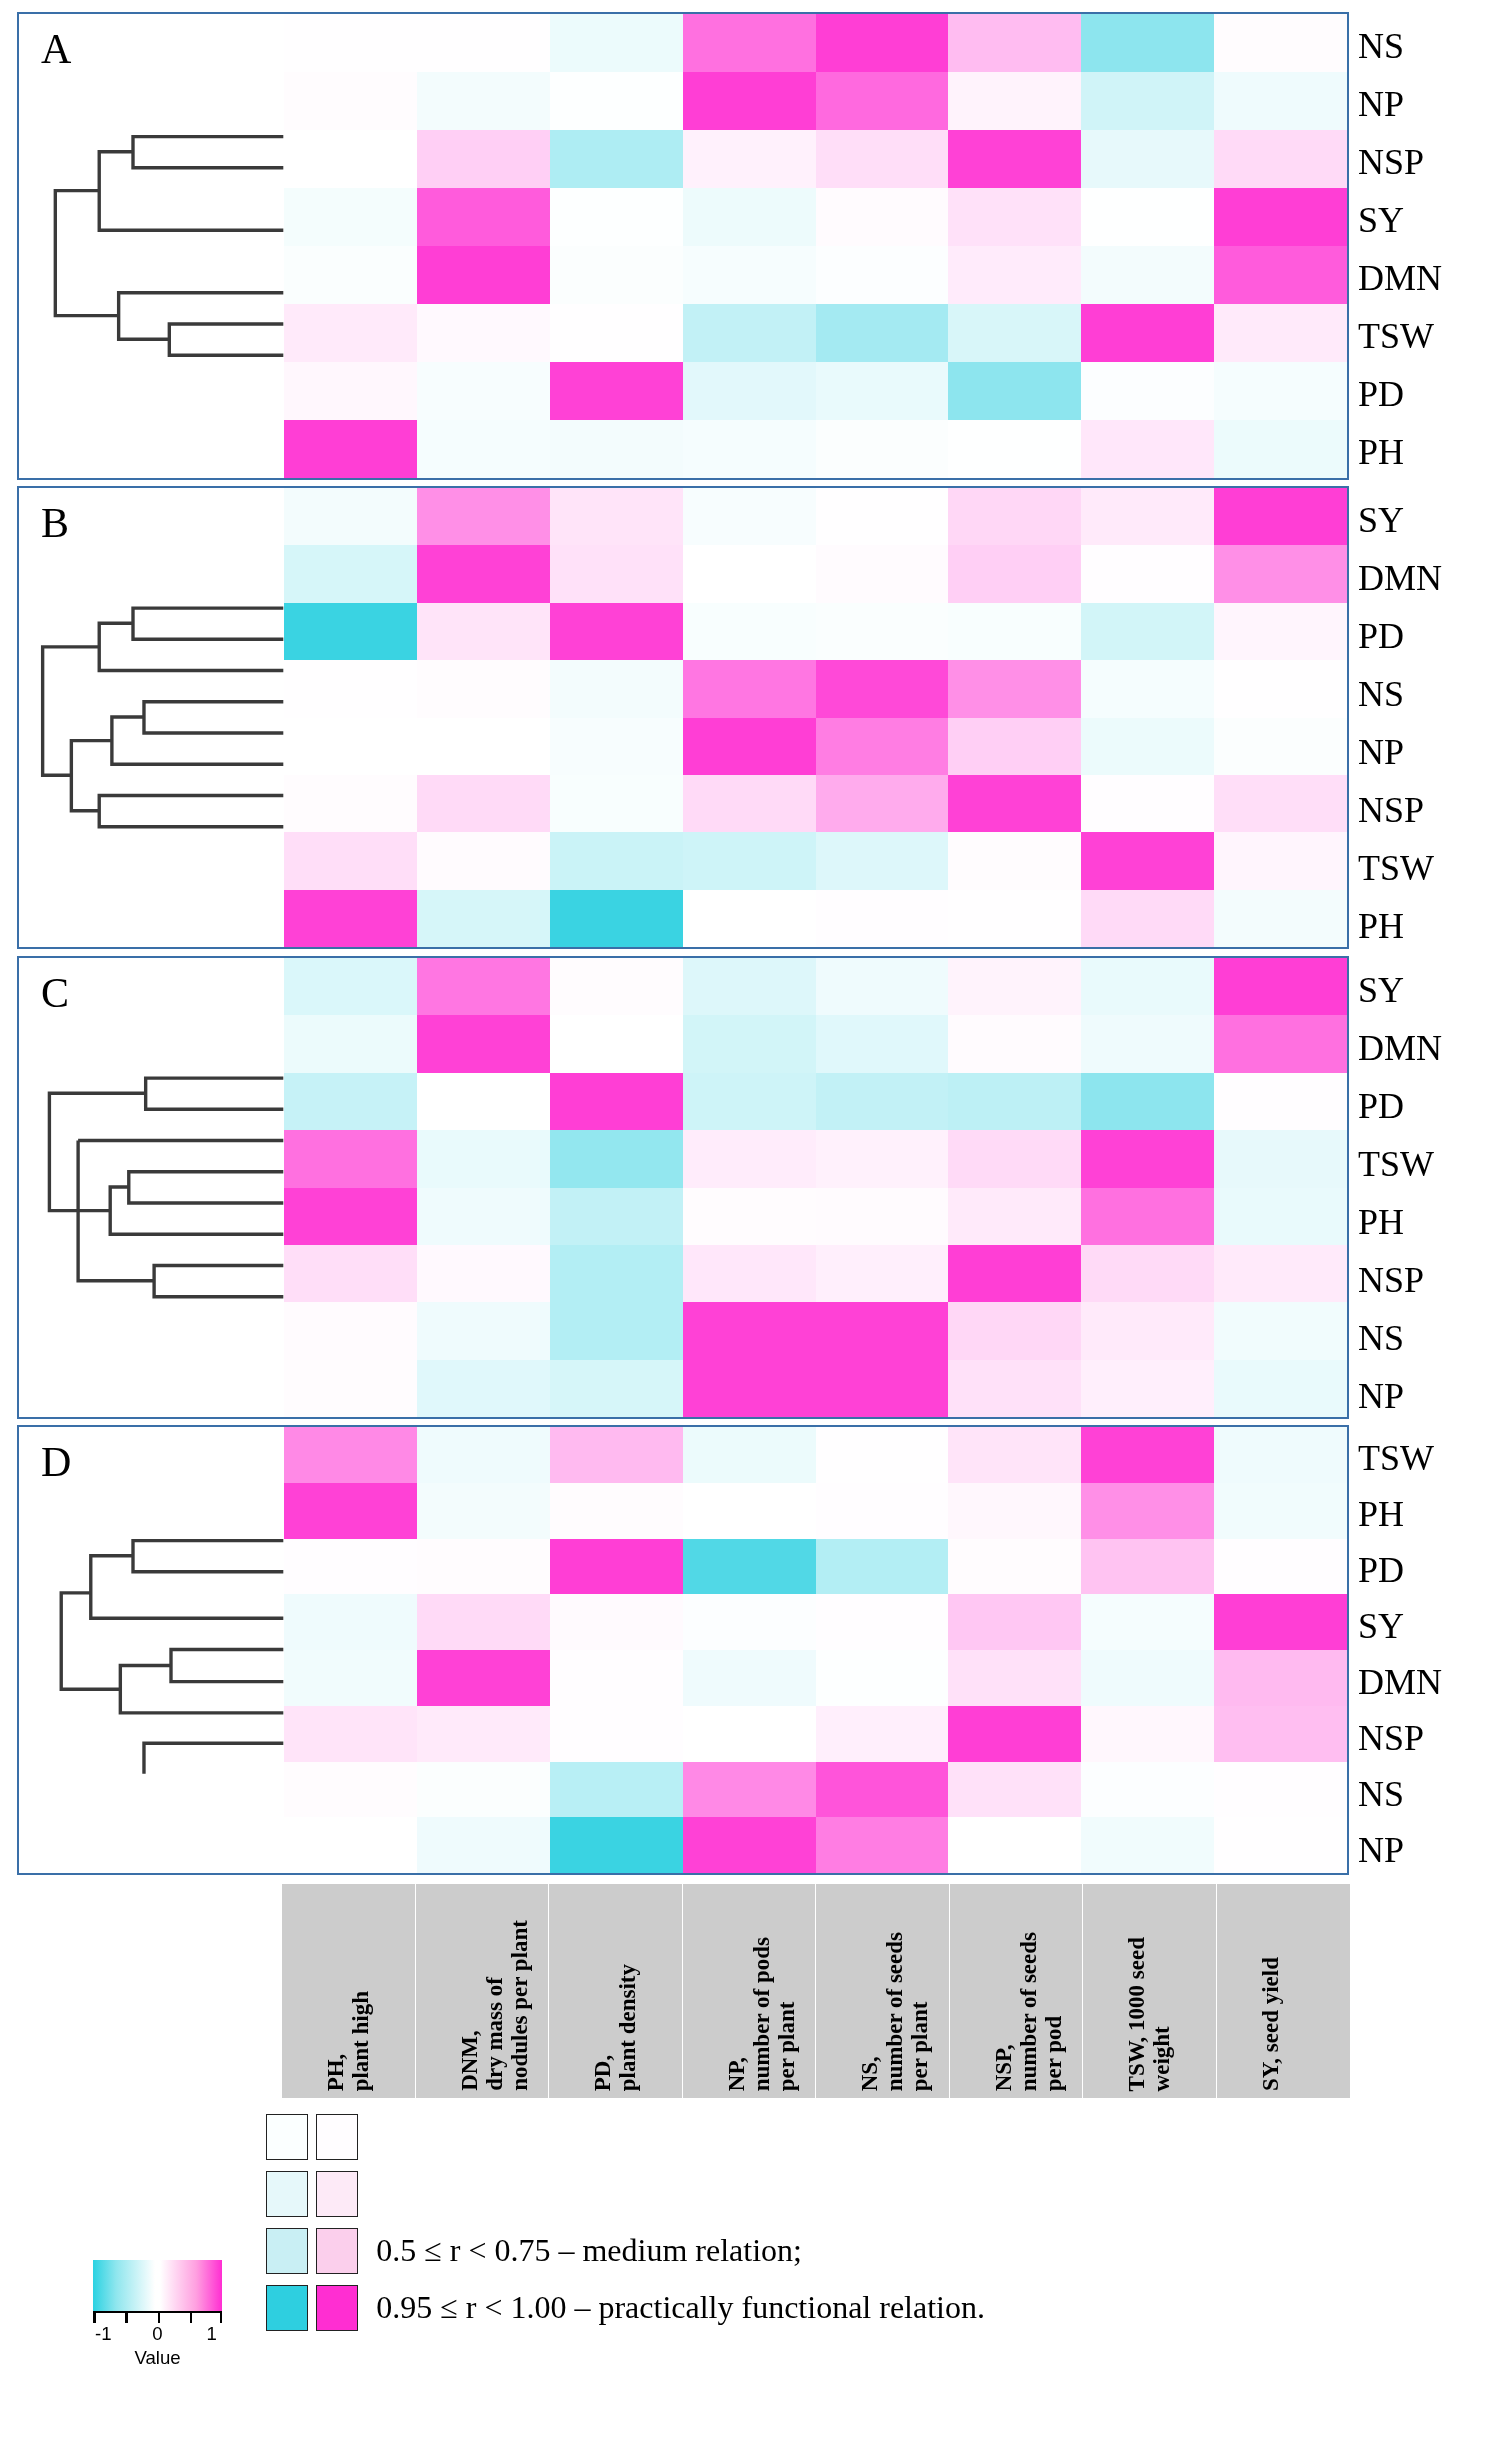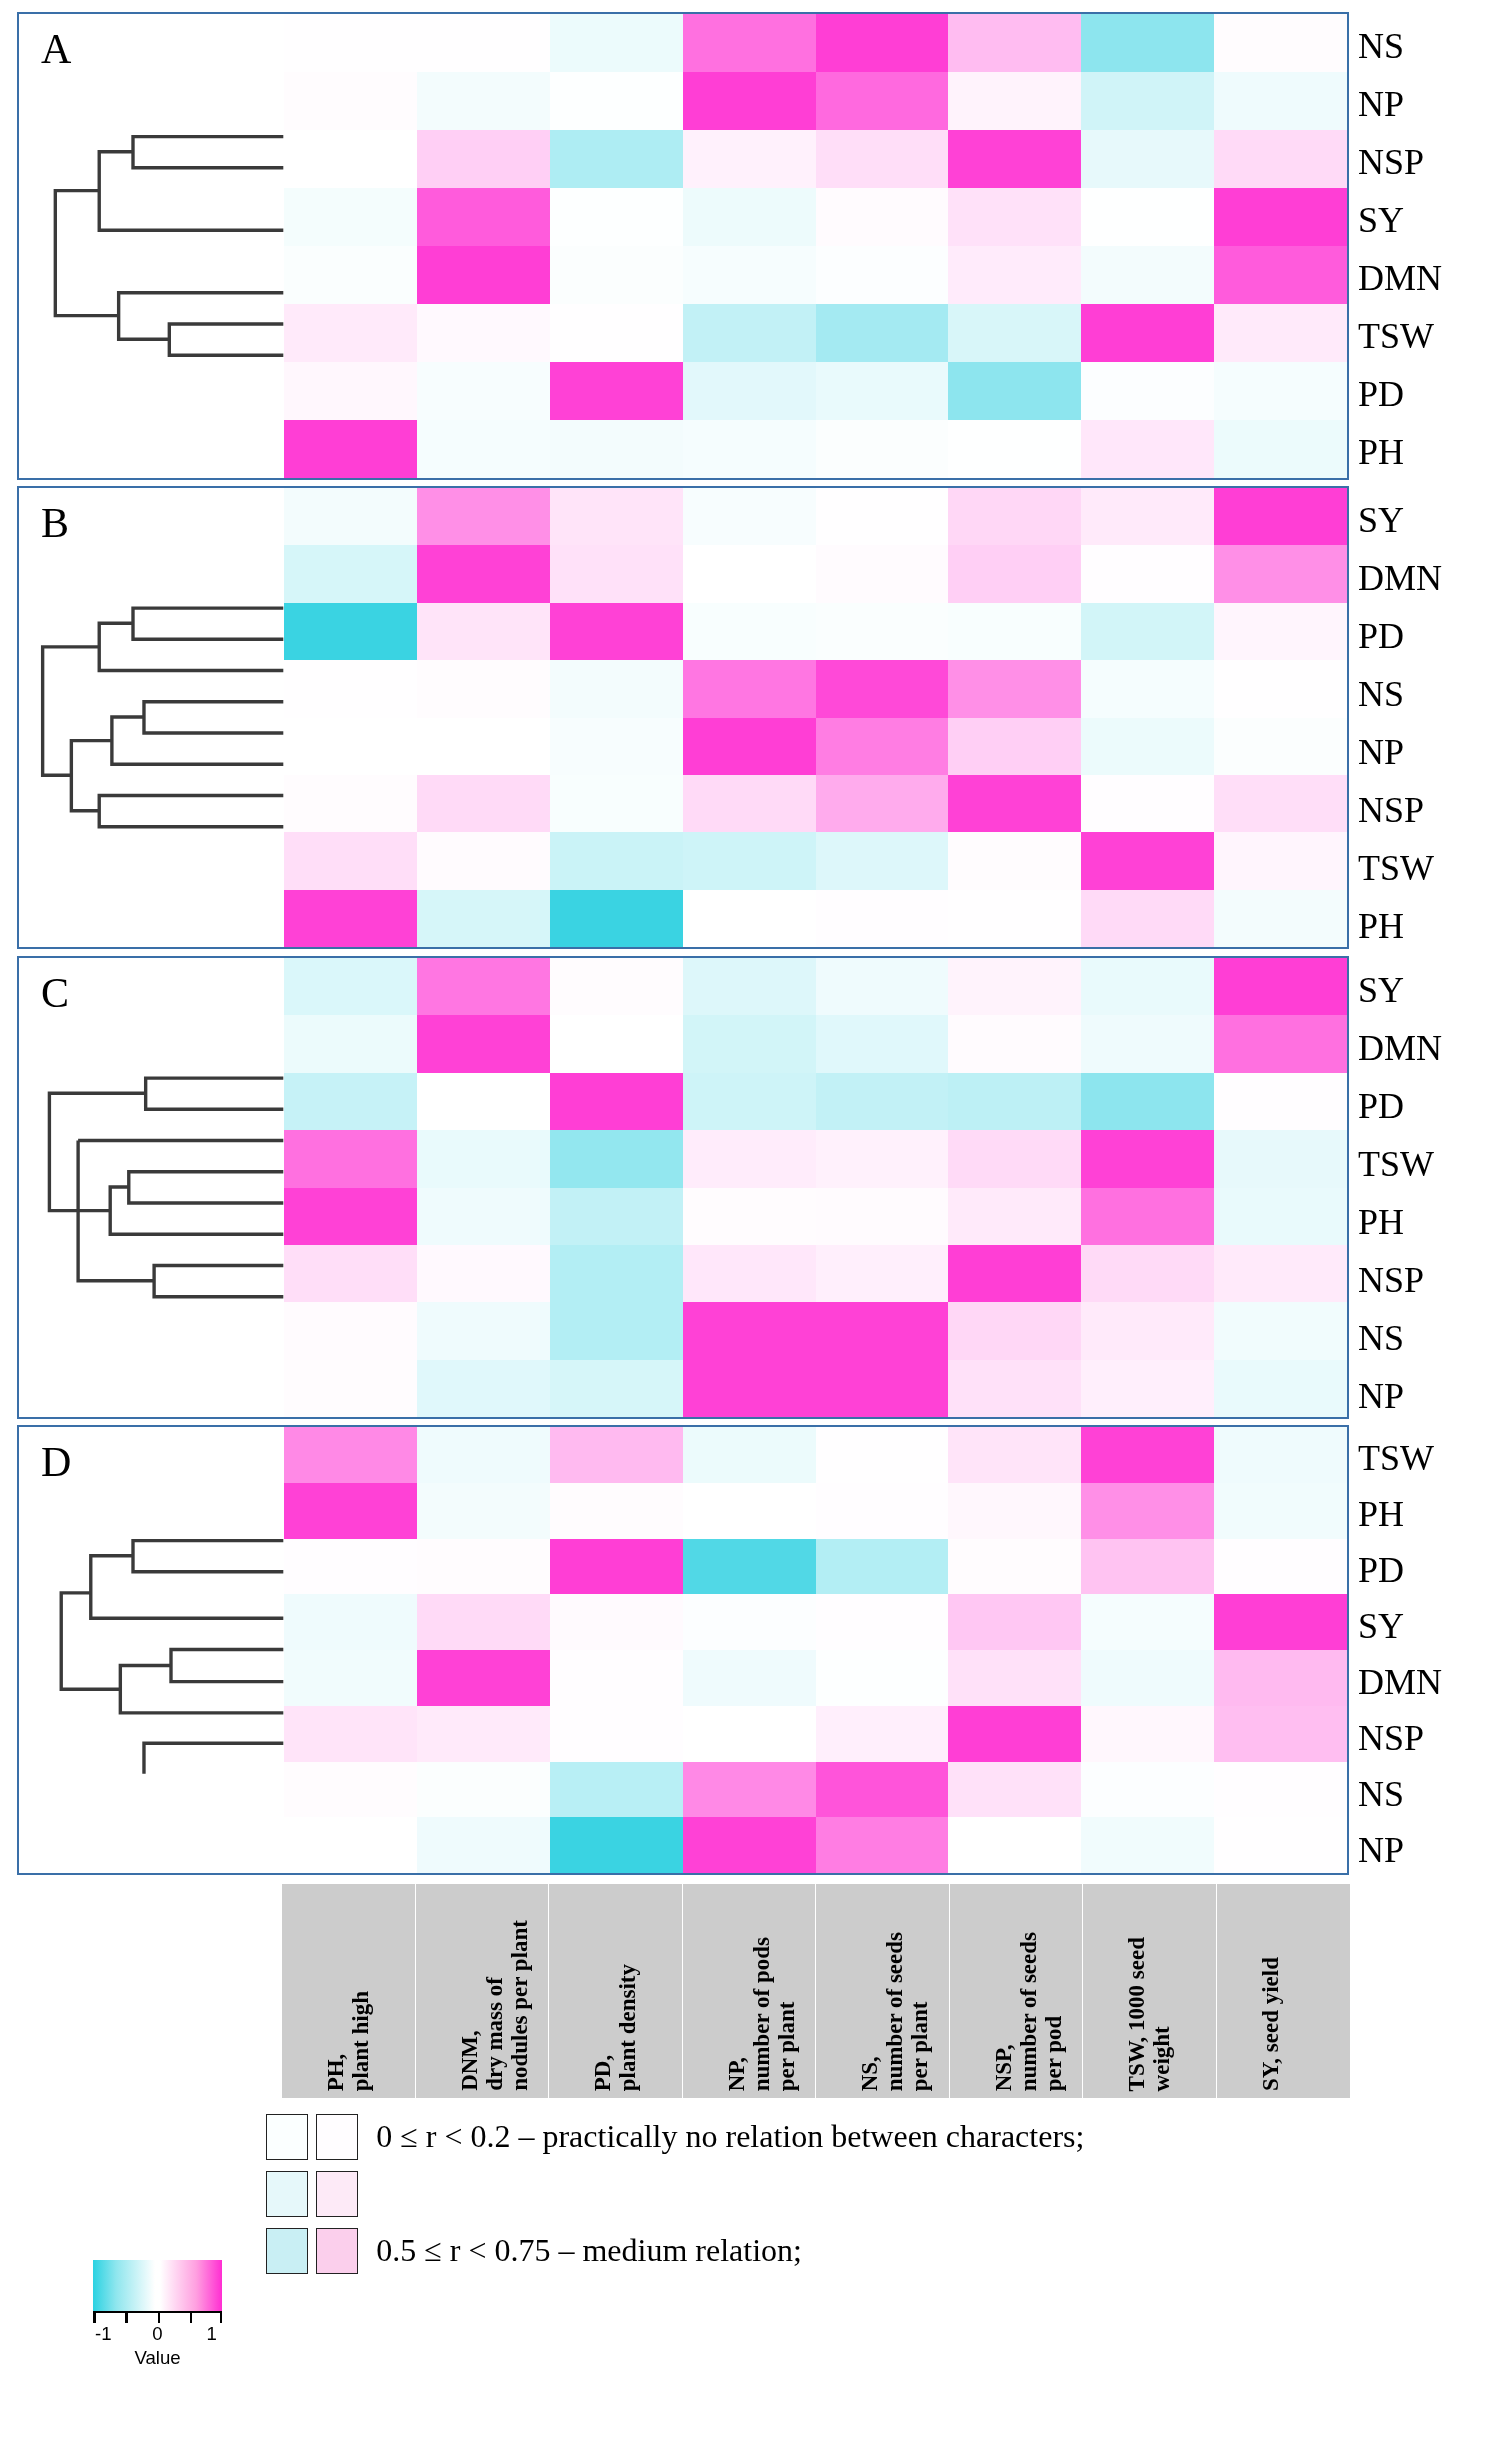--- a/index.html
+++ b/index.html
@@ -475,25 +475,29 @@
     <span style="left:50%">0</span>
     <span style="left:92%">1</span>
   </div>
   <div id="cb-title">Value</div>
 </div>
 
 <div id="legend">
     <div class="leg-row">
       <div class="sw" style="background: rgb(251, 255, 255);"></div>
       <div class="sw" style="background: rgb(255, 253, 255);"></div>
-      <div class="leg-text">0 ≤ r &lt; 0.2 – practically no relation between characters;</div>
     </div>
     <div class="leg-row">
       <div class="sw" style="background: rgb(230, 248, 250);"></div>
       <div class="sw" style="background: rgb(253, 234, 247);"></div>
     </div>
     <div class="leg-row">
       <div class="sw" style="background: rgb(201, 239, 244);"></div>
       <div class="sw" style="background: rgb(251, 207, 236);"></div>
       <div class="leg-text">0.5 ≤ r &lt; 0.75 – medium relation;</div>
     </div>
+    <div class="leg-row">
+      <div class="sw" style="background: rgb(46, 207, 224);"></div>
+      <div class="sw" style="background: rgb(255, 46, 210);"></div>
+      <div class="leg-text">0.95 ≤ r &lt; 1.00 – practically functional relation.</div>
+    </div>
   </div>
 
 
 </body></html>

